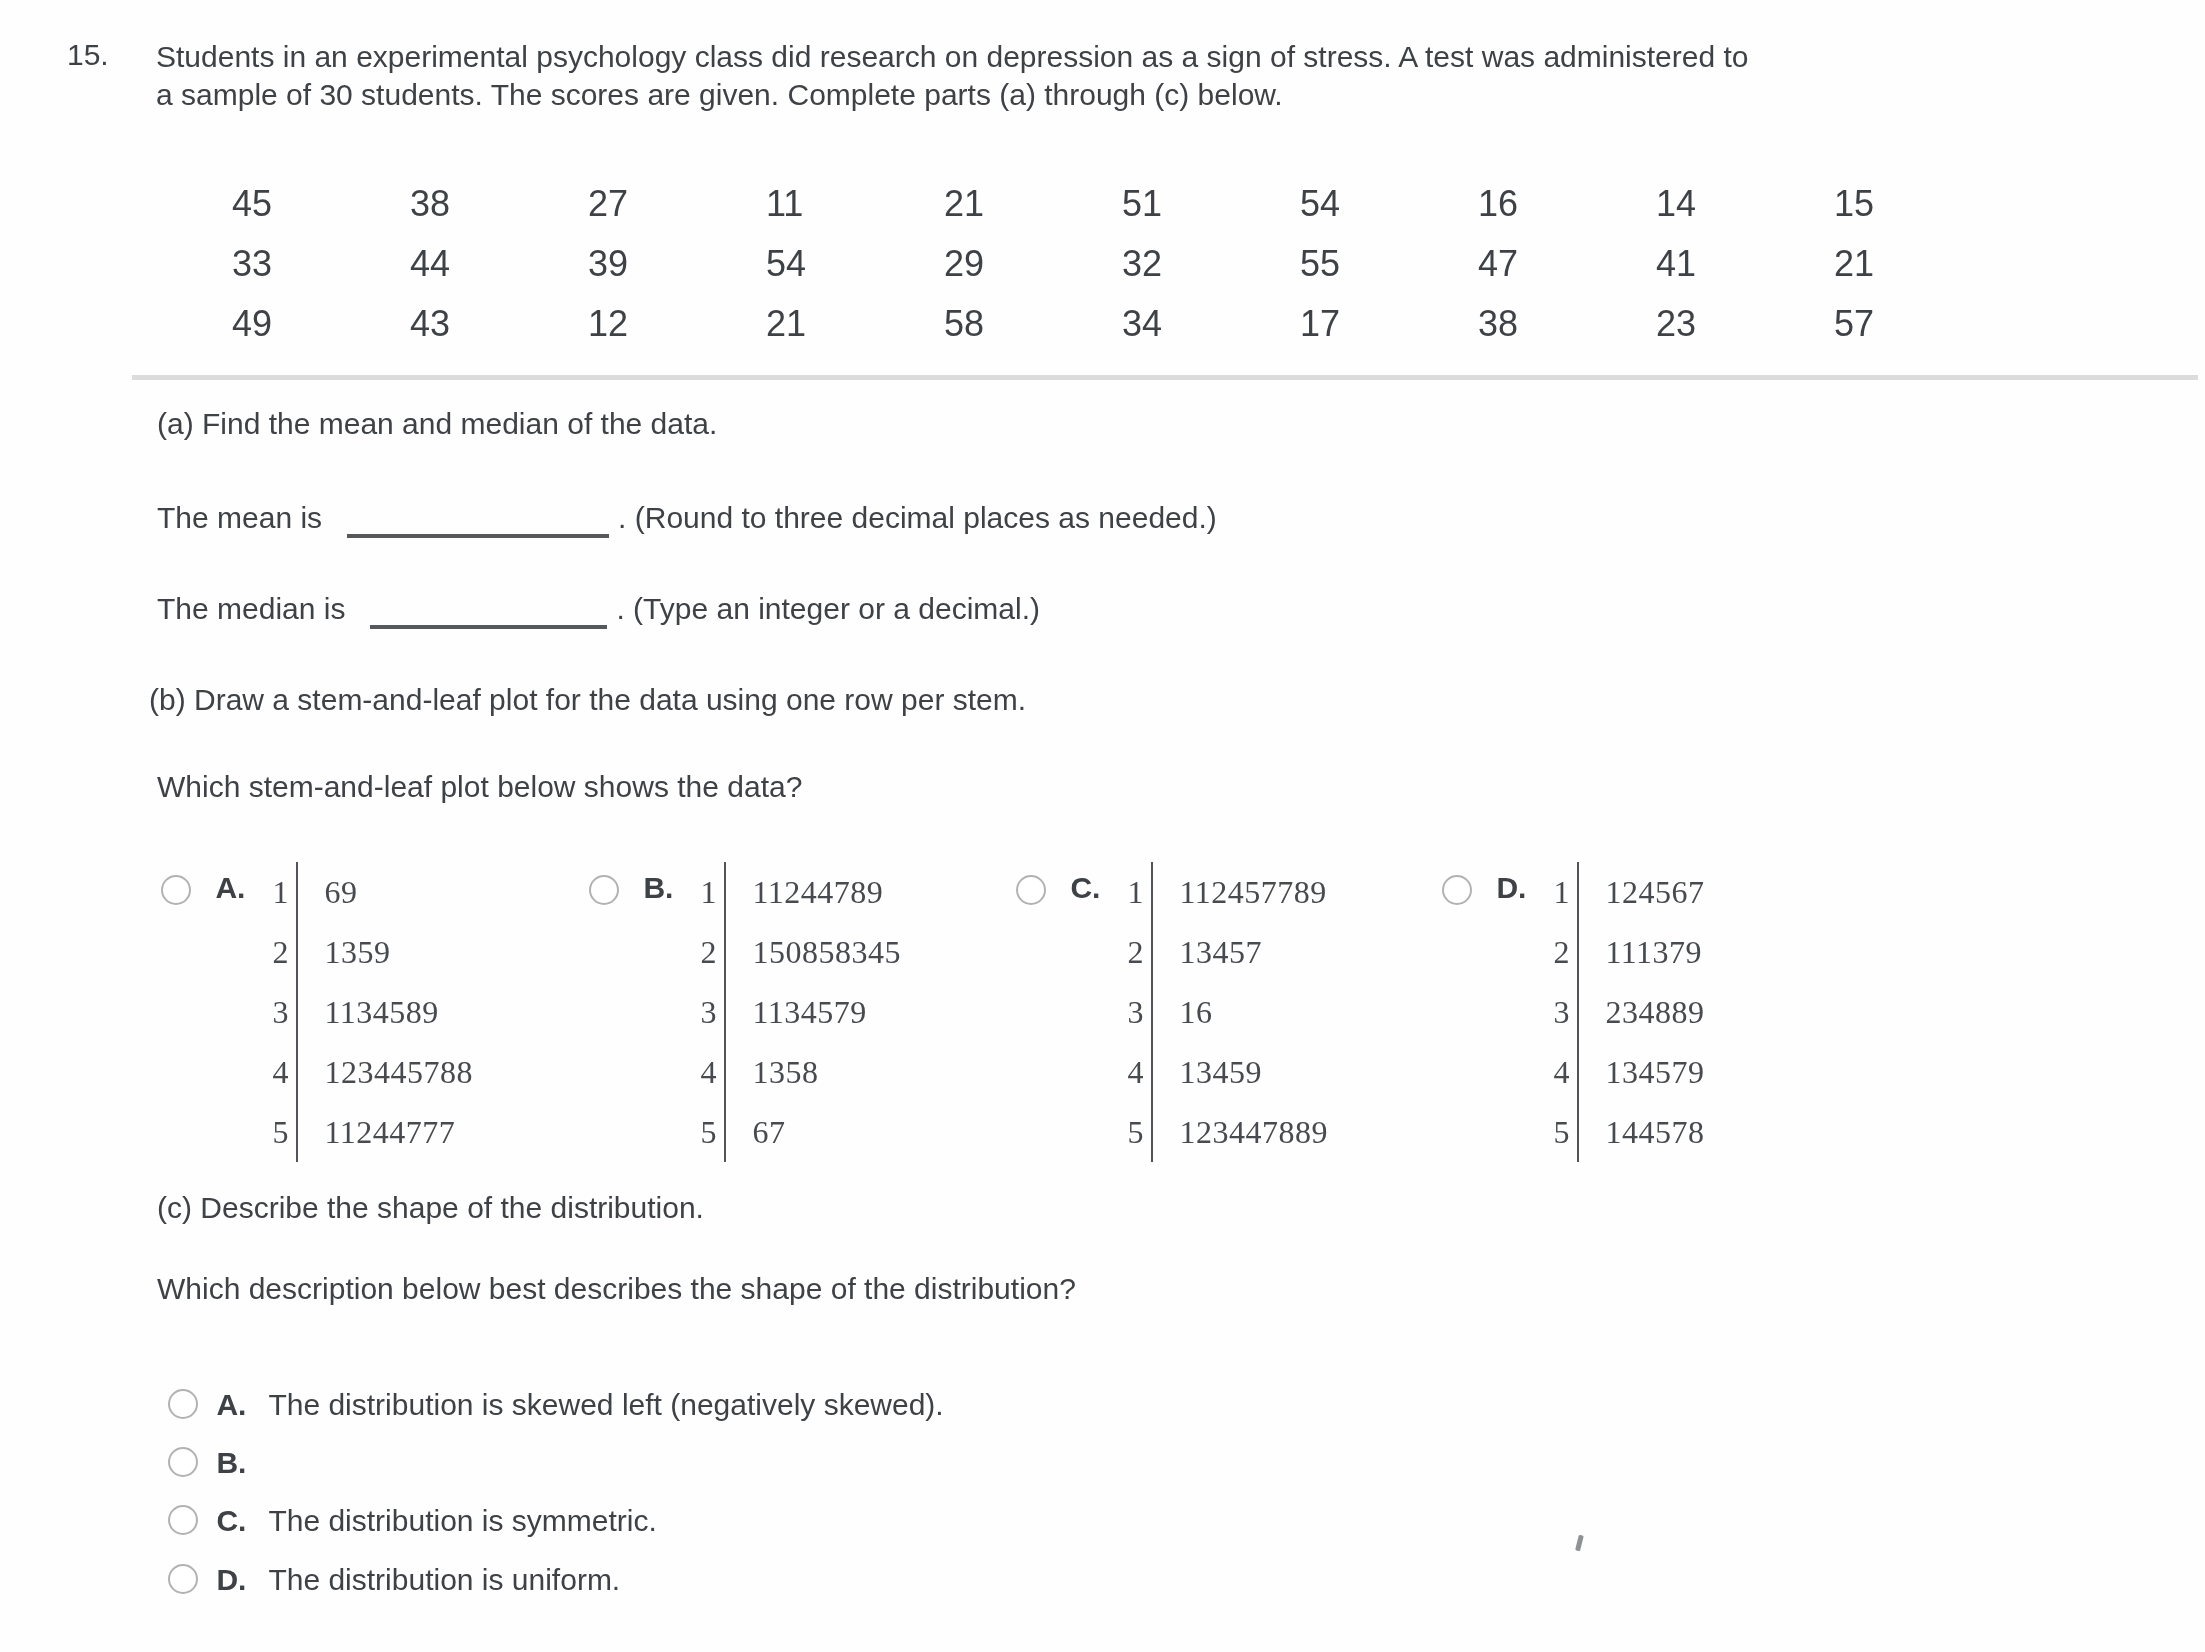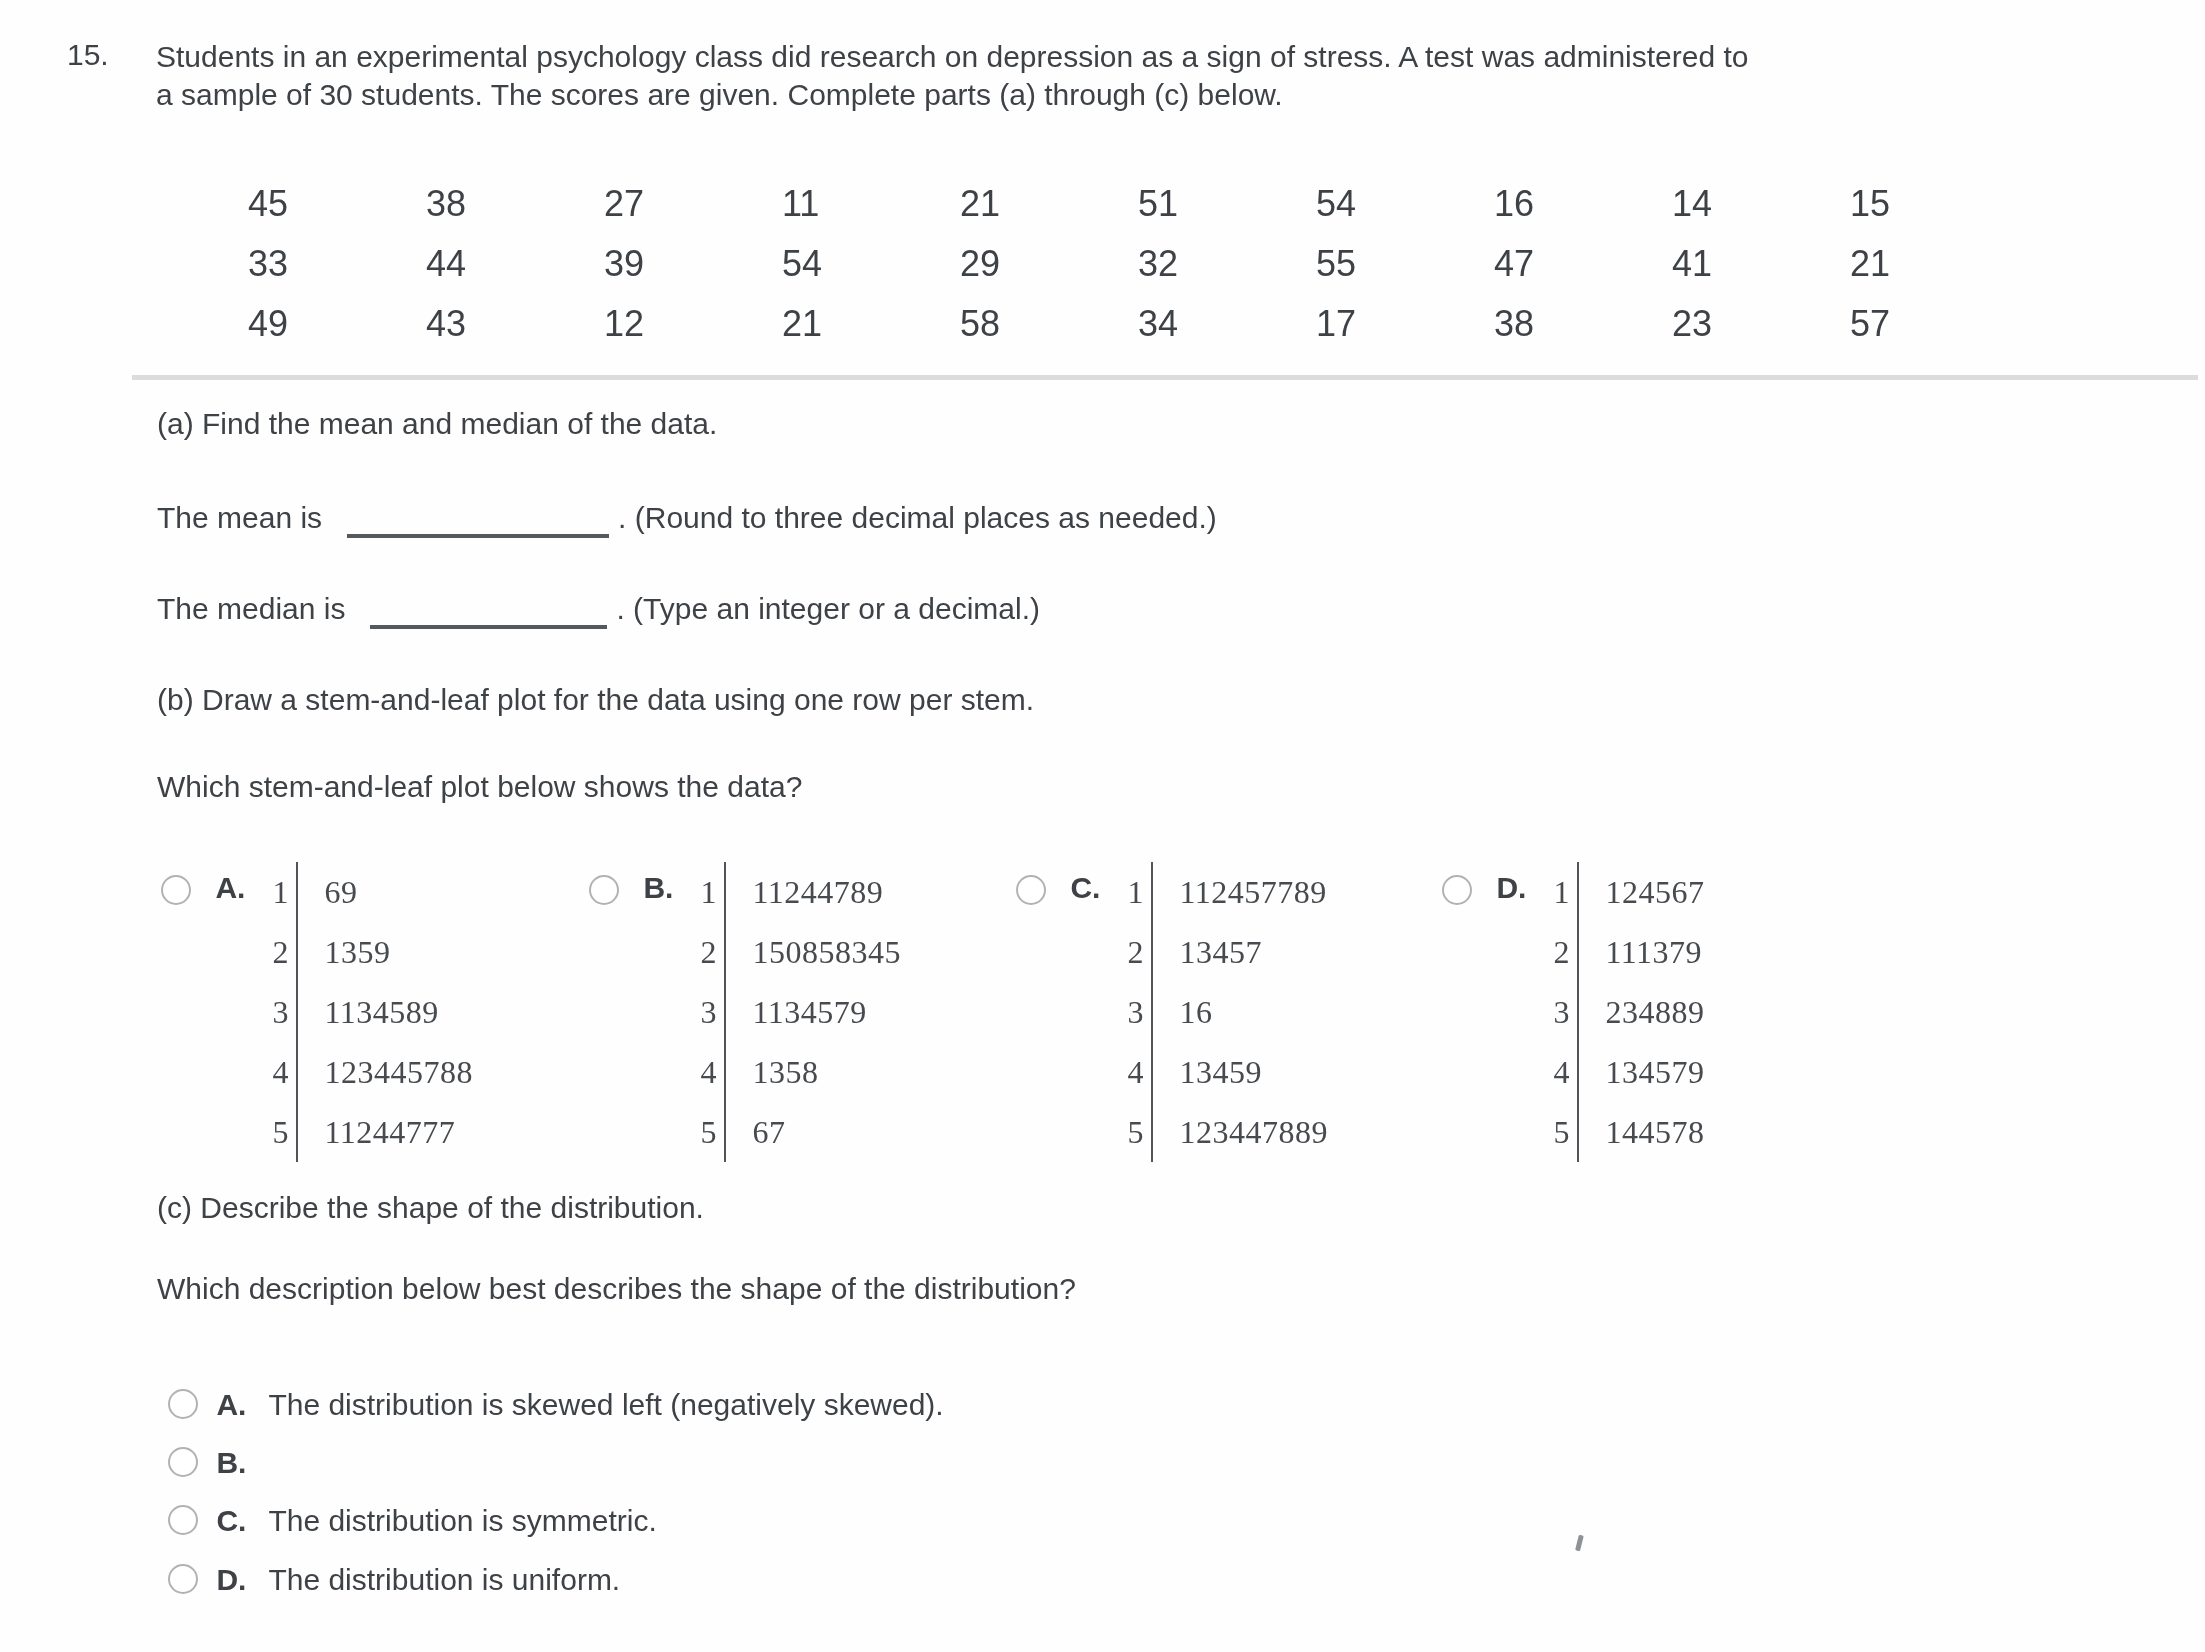--- a/index.html
+++ b/index.html
@@ -14,36 +14,36 @@
   .abs { position:absolute; }
   .qnum { left:67px; top:38px; font-size:30px; }
   .qtext { left:156px; top:38px; font-size:30px; line-height:38px; width:2038px; }
   .data-grid {
     left:232px; top:183px;
     display:grid;
     grid-template-columns:repeat(10,178px);
     grid-auto-rows:60px;
     font-size:36px;
   }
-  .data-grid span { display:block;margin-left:16px; }
+  .data-grid span { display:block; }
   .divider { left:132px; top:375px; width:2066px; height:5px; background:#dcdcdc; }
   .body-text { font-size:30px; white-space:nowrap; }
   .pa-heading { left:157px; top:407px; }
   .mean-row  { left:157px; top:492px; }
   .median-row{ left:157px; top:583px; }
   .blank {
     display:inline-block;
     height:32px;
     border-bottom:4.1px solid #55595d;
     position:relative; top:10px;
     margin:0 9px 0 25px;
   }
   .blank.mean { width:262px; }
   .blank.median { width:237px; }
-  .pb-heading { left:157px; top:683px; }
+  .pb-heading { left:149px; top:683px; }
   .pb-question{ left:157px; top:770px; }
   .stem-option { display:flex; align-items:flex-start; }
   .stem-A { left:161px;  top:862px; }
   .stem-B { left:589px; top:862px; }
   .stem-C { left:1016px; top:862px; }
   .stem-D { left:1442px; top:862px; }
   .radio {
     width:26.4px; height:26.4px; flex:none;
     border:2.3px solid #b2b2b2; border-radius:50%;
     background:#fff;

